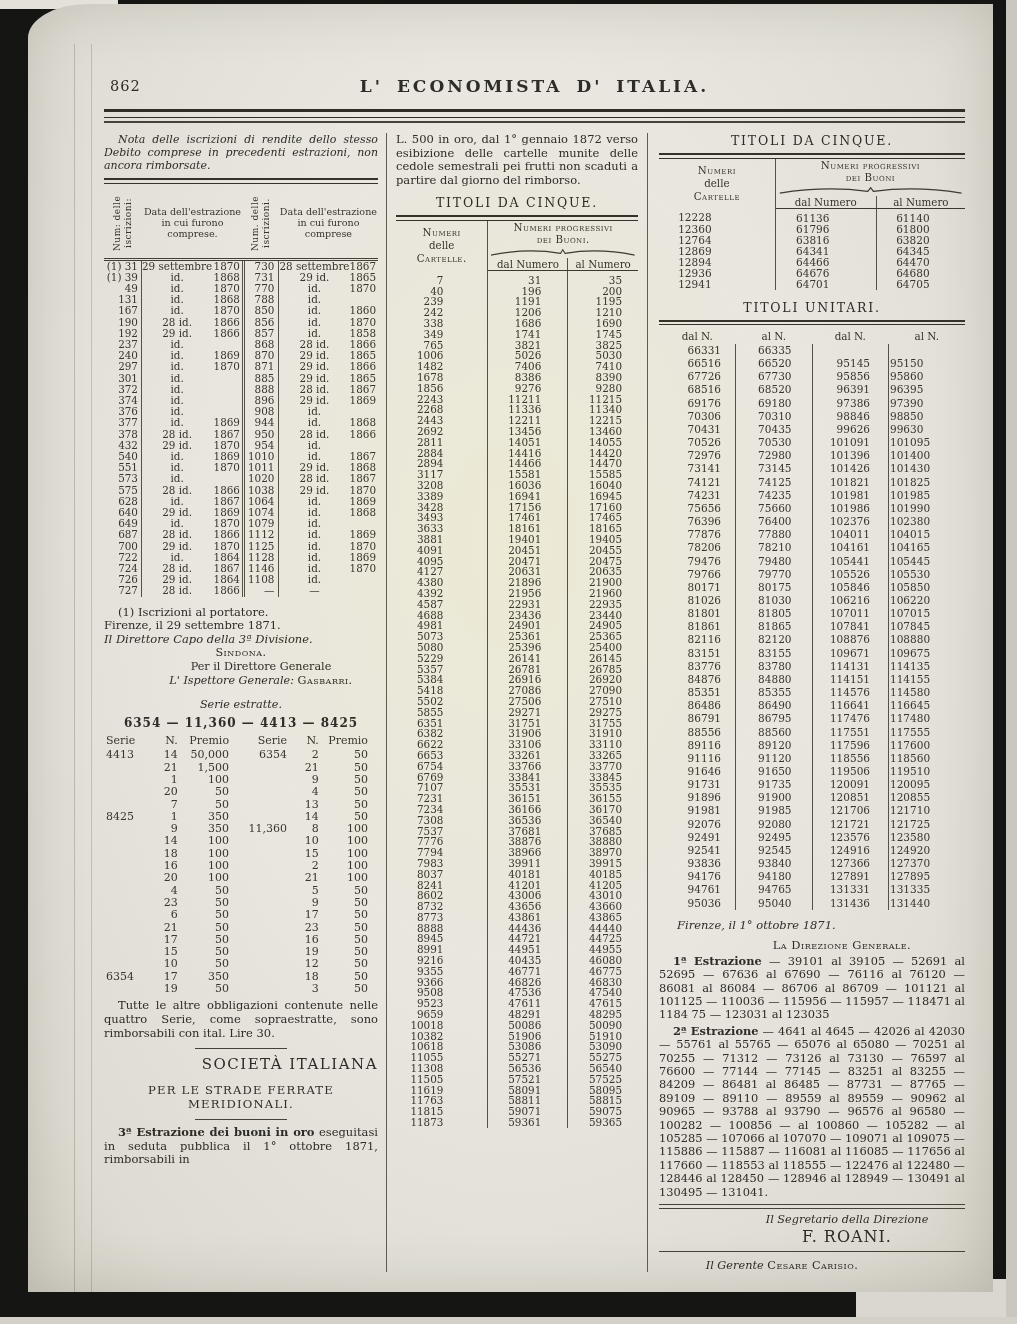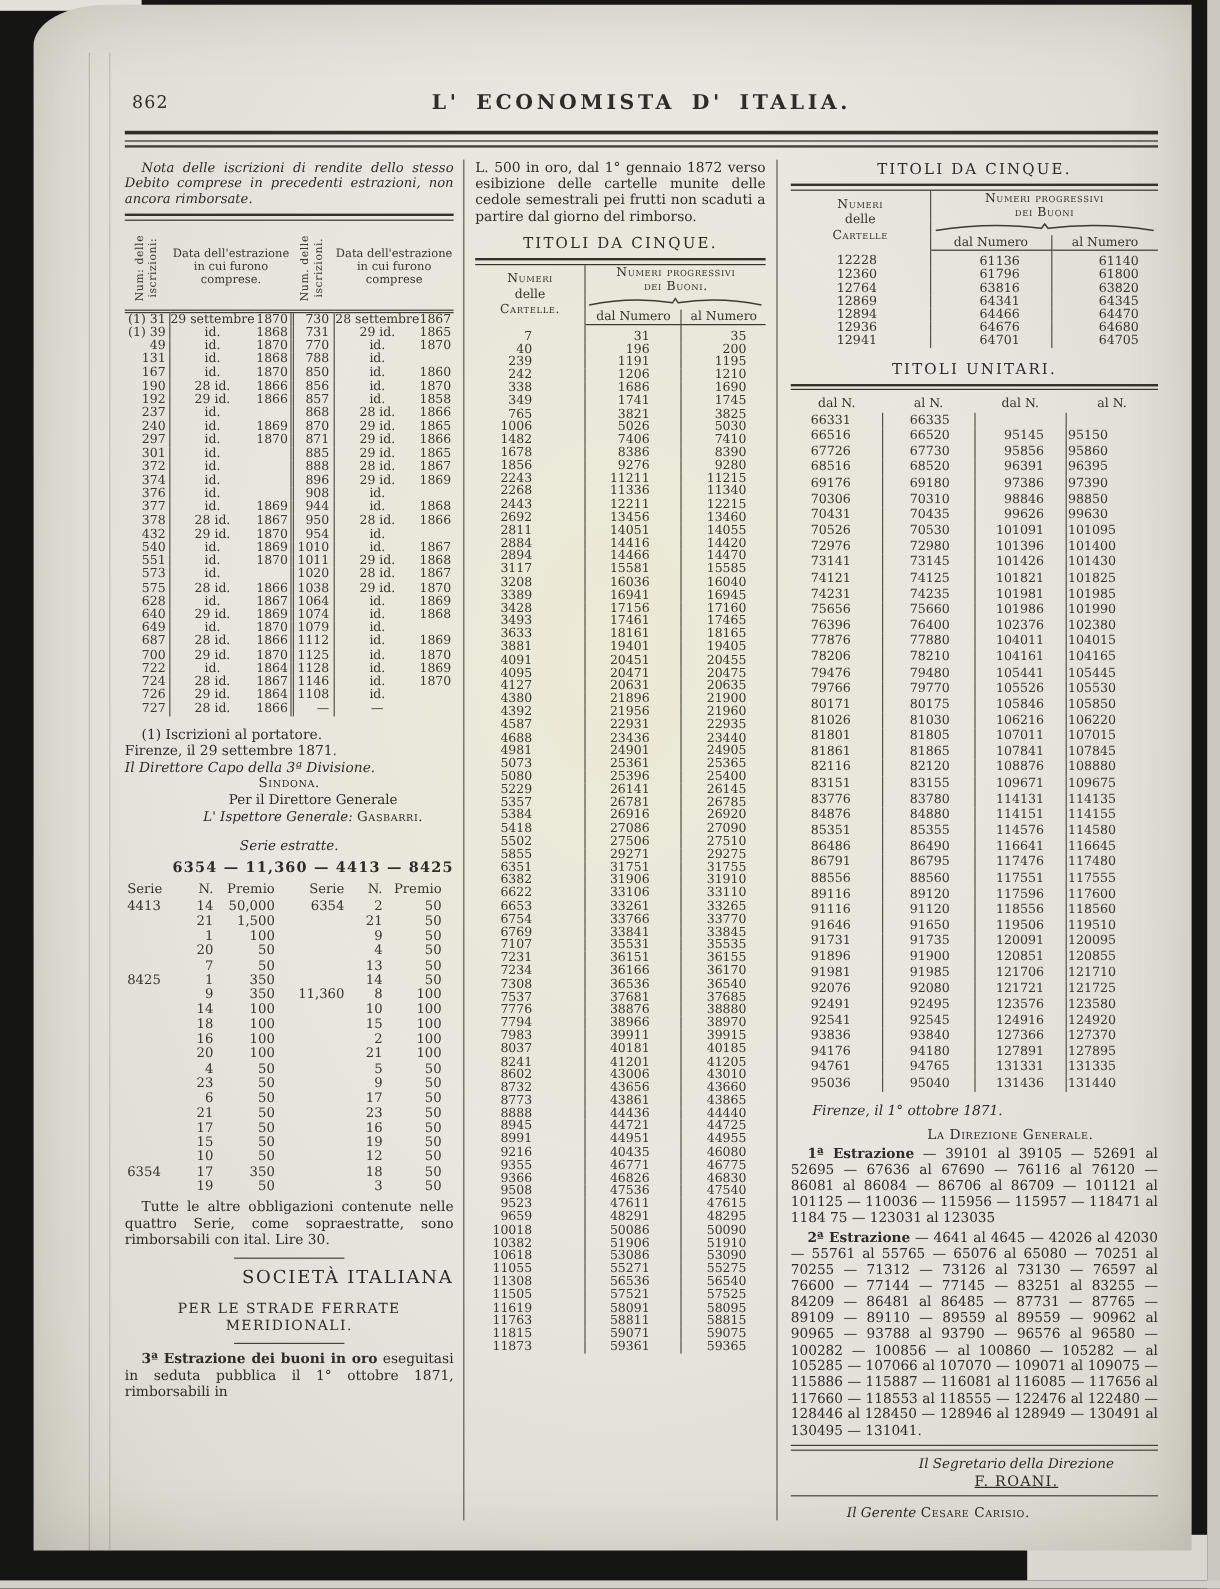--- a/index.html
+++ b/index.html
@@ -54,21 +54,21 @@
   .iscrizioni td:nth-child(4){width:38px;text-align:right;padding-right:4px;border-right:1px solid #555147;}
   .iscrizioni td:nth-child(5){width:58px;text-align:center;}
   .iscrizioni td:nth-child(6){text-align:right;padding-right:2px;}
   
   .footnote{margin-top:9px;font-size:11.2px;line-height:14px;}
   .fn-c{text-align:center;}
   .sc{font-variant:small-caps;letter-spacing:.5px;}
   
   .venezia{margin-top:10px;}
   .serie-estratte{text-align:center;font-style:italic;font-size:11.3px;margin-top:7px;}
-  .serie-line{text-align:right;font-weight:bold;font-size:12px;letter-spacing:1px;margin-top:5px;}
+  .serie-line{text-align:center;font-weight:bold;font-size:12px;letter-spacing:1px;margin-top:5px;}
   .premio{width:100%;margin-top:3px;font-size:11px;color:#38352d;}
   .premio th{font-weight:normal;font-size:11px;padding:1px 0 2px;}
   .premio td{padding:0;line-height:12.3px;}
   .premio td:nth-child(1),.premio th:nth-child(1){width:16%;text-align:left;padding-left:2px;}
   .premio td:nth-child(2),.premio th:nth-child(2){width:13%;text-align:right;padding-right:8px;}
   .premio td:nth-child(3),.premio th:nth-child(3){width:21%;text-align:right;padding-right:16px;}
   .premio td:nth-child(4),.premio th:nth-child(4){width:17%;text-align:right;padding-right:6px;}
   .premio td:nth-child(5),.premio th:nth-child(5){width:12%;text-align:right;padding-right:8px;}
   .premio td:nth-child(6),.premio th:nth-child(6){width:17%;text-align:right;padding-right:10px;}
   .closing{margin-top:4px;}
@@ -83,42 +83,42 @@
   .h-prog{font-size:10.3px;line-height:12.5px;padding-top:4px;}
   .h-brace{height:10px;}
   .h-sub{font-size:10.3px;border-top:0;padding:2px 0 3px;margin-top:24px;}
   .h-sub.dal{border-right:1px solid #555147;}
   .prog thead tr:last-child th{border-bottom:1.6px solid #3a3830;}
   .prog td{padding:0;white-space:nowrap;}
   .prog td:nth-child(1){width:38%;text-align:right;padding-right:44px;border-right:1px solid #555147;}
   .prog td:nth-child(2){width:33%;text-align:right;padding-right:26px;border-right:1px solid #555147;}
   .prog td:nth-child(3){text-align:right;padding-right:16px;}
   .prog.mid td{line-height:10.8px;font-size:10.4px;}
-  .prog.r7 td{line-height:11px;}
+  .prog.r7 td{line-height:11px;text-align:center;}
   .prog tbody tr:first-child td{padding-top:4px;}
   
   .unitari{width:100%;font-size:10.5px;color:#38352d;margin-top:2px;}
   .unitari th{font-weight:normal;padding:0;}
   .u-head{font-size:10px;line-height:12px;padding:2px 0;}
   .u-head.l{border-right:1px solid #555147;}
   .unitari .u-sub th{font-size:10.4px;padding:3px 0 2px;}
   .unitari tr.u-headrow th{border-bottom:1.2px solid #3a3830;}
   .unitari td{line-height:11.15px;white-space:nowrap;}
-  .unitari td:nth-child(1){width:25%;text-align:right;padding-right:26px;border-right:1px solid #555147;}
+  .unitari td:nth-child(1){width:25%;text-align:right;padding-right:14px;border-right:1px solid #555147;}
   .unitari td:nth-child(2){width:25%;text-align:right;padding-right:20px;border-right:1px solid #555147;}
   .unitari td:nth-child(3){width:25%;text-align:right;padding-right:18px;border-right:1px solid #555147;}
   .unitari td:nth-child(4){text-align:left;padding-right:16px;}
   .dateline{font-style:italic;font-size:11.5px;margin-top:8px;padding-left:18px;}
   .direzione{text-align:center;font-size:11.5px;margin-top:6px;padding-left:60px;}
   .buoni-note{text-align:center;font-style:italic;font-size:11.2px;line-height:13px;margin-top:6px;}
   .estr{margin-top:3px;font-size:11.4px;line-height:13.4px;}
   .rule-dd{border-top:1px solid #45423a;border-bottom:1px solid #45423a;height:2.5px;margin-top:5px;}
   .rule-s{border-top:1px solid #45423a;height:0;margin-top:5px;}
   .sig-line{text-align:center;font-style:italic;font-size:11.3px;margin-top:4px;padding-left:70px;}
-  .sig-name{text-align:center;font-size:12px;margin-top:1px;padding-left:70px;letter-spacing:1px;text-decoration:underline;}
+  .sig-name{text-align:center;font-size:16px;margin-top:1px;padding-left:70px;letter-spacing:1px;}
   .gerente{text-align:center;font-size:11.3px;margin-top:7px;padding-right:60px;}
 </style>
 </head>
 <body>
 
 <div class="scan-sliver-top"></div>
 <div class="scan-sliver-right"></div>
 <div class="scan-bed"></div>
 <div class="scan-corner"></div>
 

